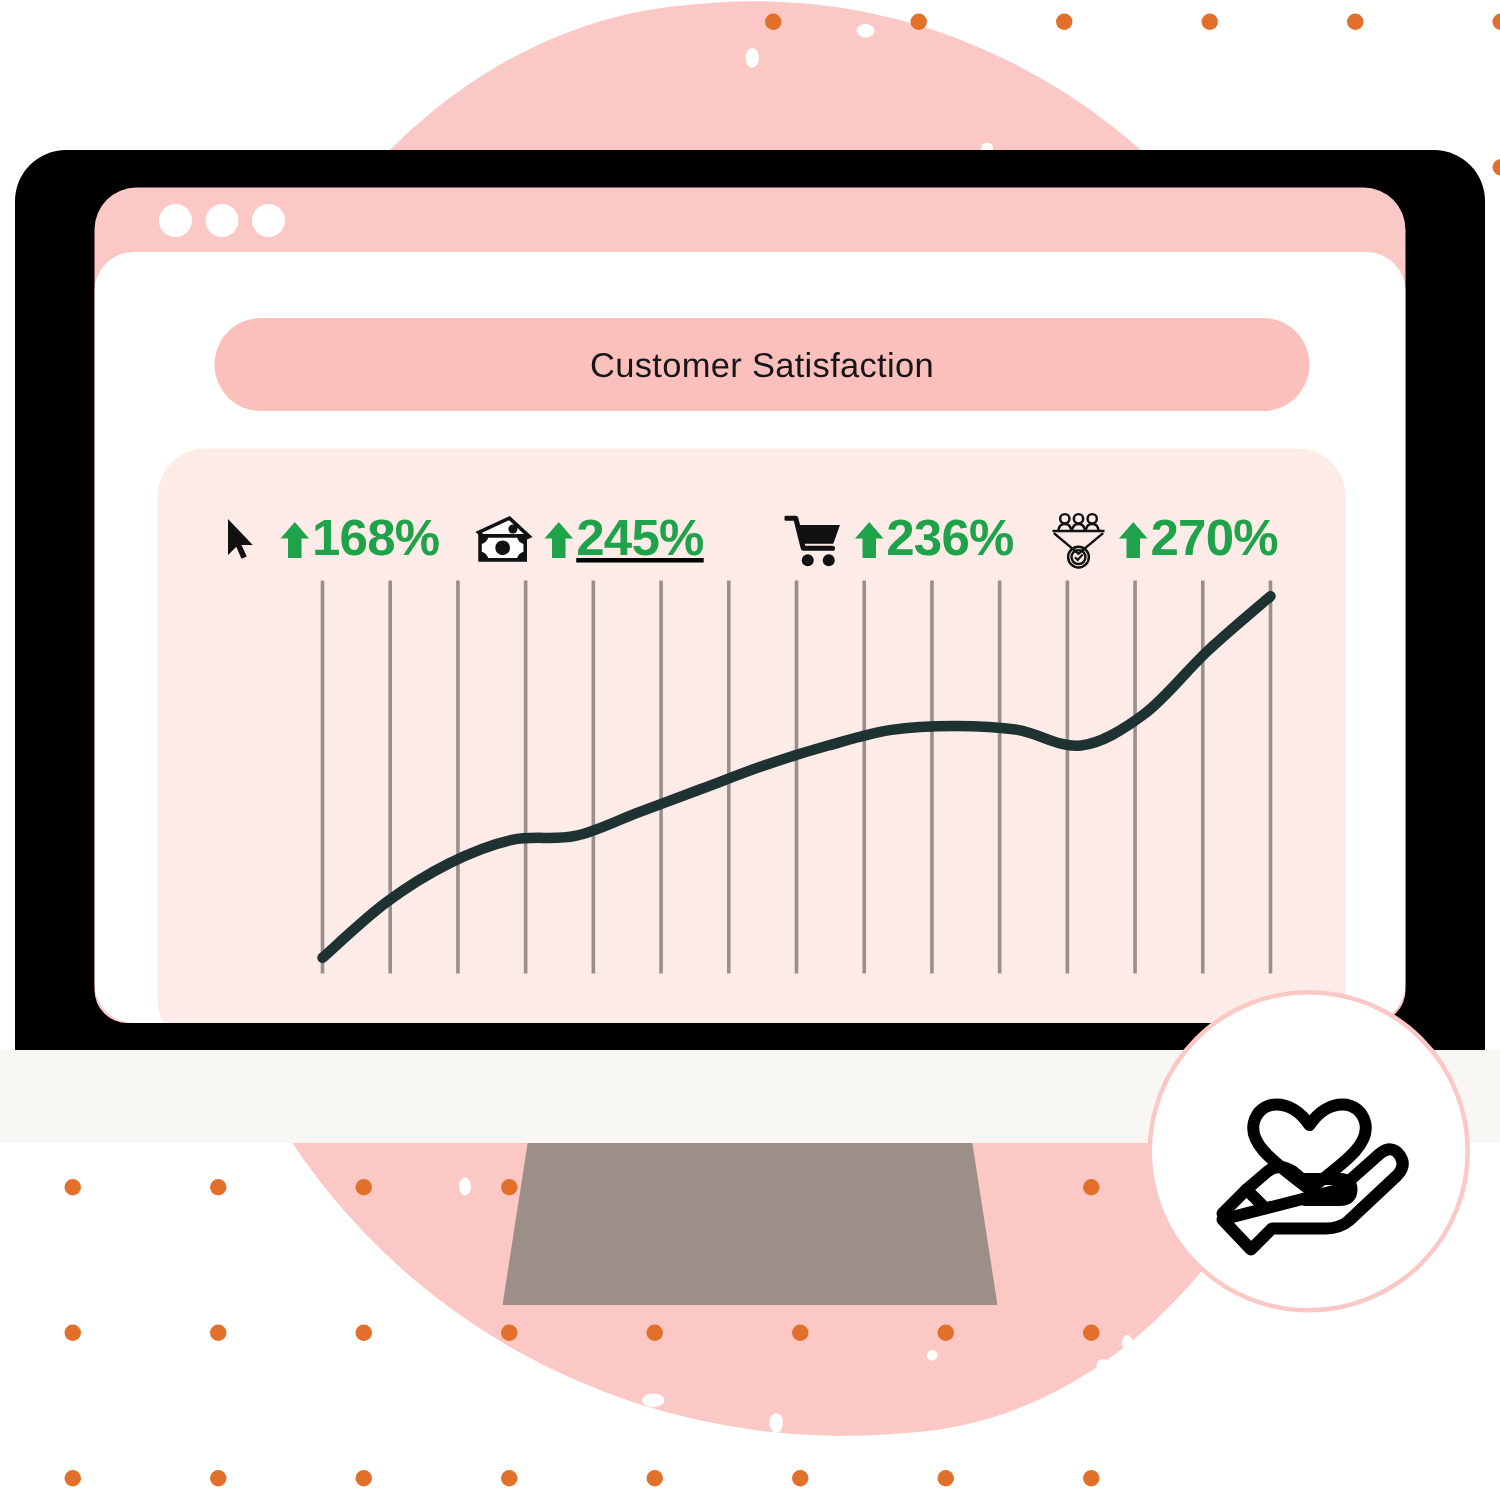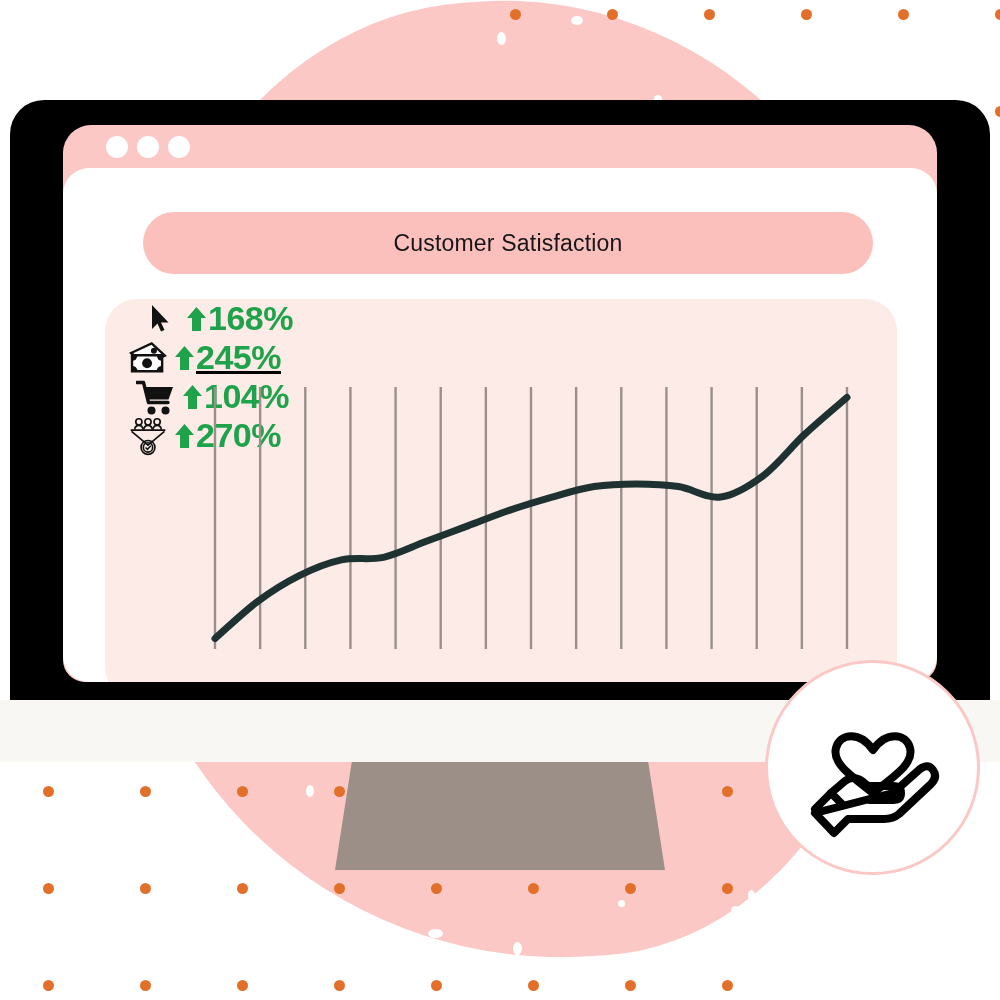--- a/index.html
+++ b/index.html
@@ -161,26 +161,25 @@
     top: 131px;
     width: 792px;
     height: 400px;
     background: #FCEBE7;
     border-radius: 32px;
   }
 
   .metrics {
     position: absolute;
     left: 22px;
-    top: 0;
+    top: 24px;
     width: 752px;
     height: 56px;
     display: flex;
-    align-items: flex-start;
-    flex-direction: column;
+    align-items: flex-end;
   }
   .metric {
     display: flex;
     align-items: center;
     gap: 5px;
   }
   .m0 { width: 180px; padding-left: 12px; }
   .m1 { width: 203px; text-decoration: underline; }
   .m2 { width: 180px; padding-left: 8px; }
   .m3 { width: 185px; }
@@ -348,21 +347,21 @@
                 <path d="M1 4.5 L7.5 4.5 L12.5 24.5 L32 24.5" fill="none" stroke="#111111" stroke-width="3.4" stroke-linecap="round" stroke-linejoin="round"></path>
                 <path d="M9.2 9 L37 9 L32.5 21.5 L12.4 21.5 Z" fill="#111111"></path>
                 <circle cx="15.5" cy="32.5" r="4" fill="#111111"></circle>
                 <circle cx="29.5" cy="32.5" r="4" fill="#111111"></circle>
               </svg>
             </span>
             <span class="metric-val">
               <svg class="uparrow" width="21" height="26" viewBox="0 0 21 26">
                 <path d="M10.5 1 L20 12 L15 12 L15 25 L6 25 L6 12 L1 12 Z" fill="#1EA24A"></path>
               </svg>
-              <span>104%</span>
+              <span>236%</span>
             </span>
           </div>
 
           <div class="metric m3">
             <span class="metric-icon">
               <svg width="46" height="44" viewBox="0 0 46 44">
                 <g fill="none" stroke="#111111" stroke-width="1.8">
                   <circle cx="13" cy="6.5" r="3.4"></circle>
                   <circle cx="23" cy="6.5" r="3.4"></circle>
                   <circle cx="33" cy="6.5" r="3.4"></circle>

